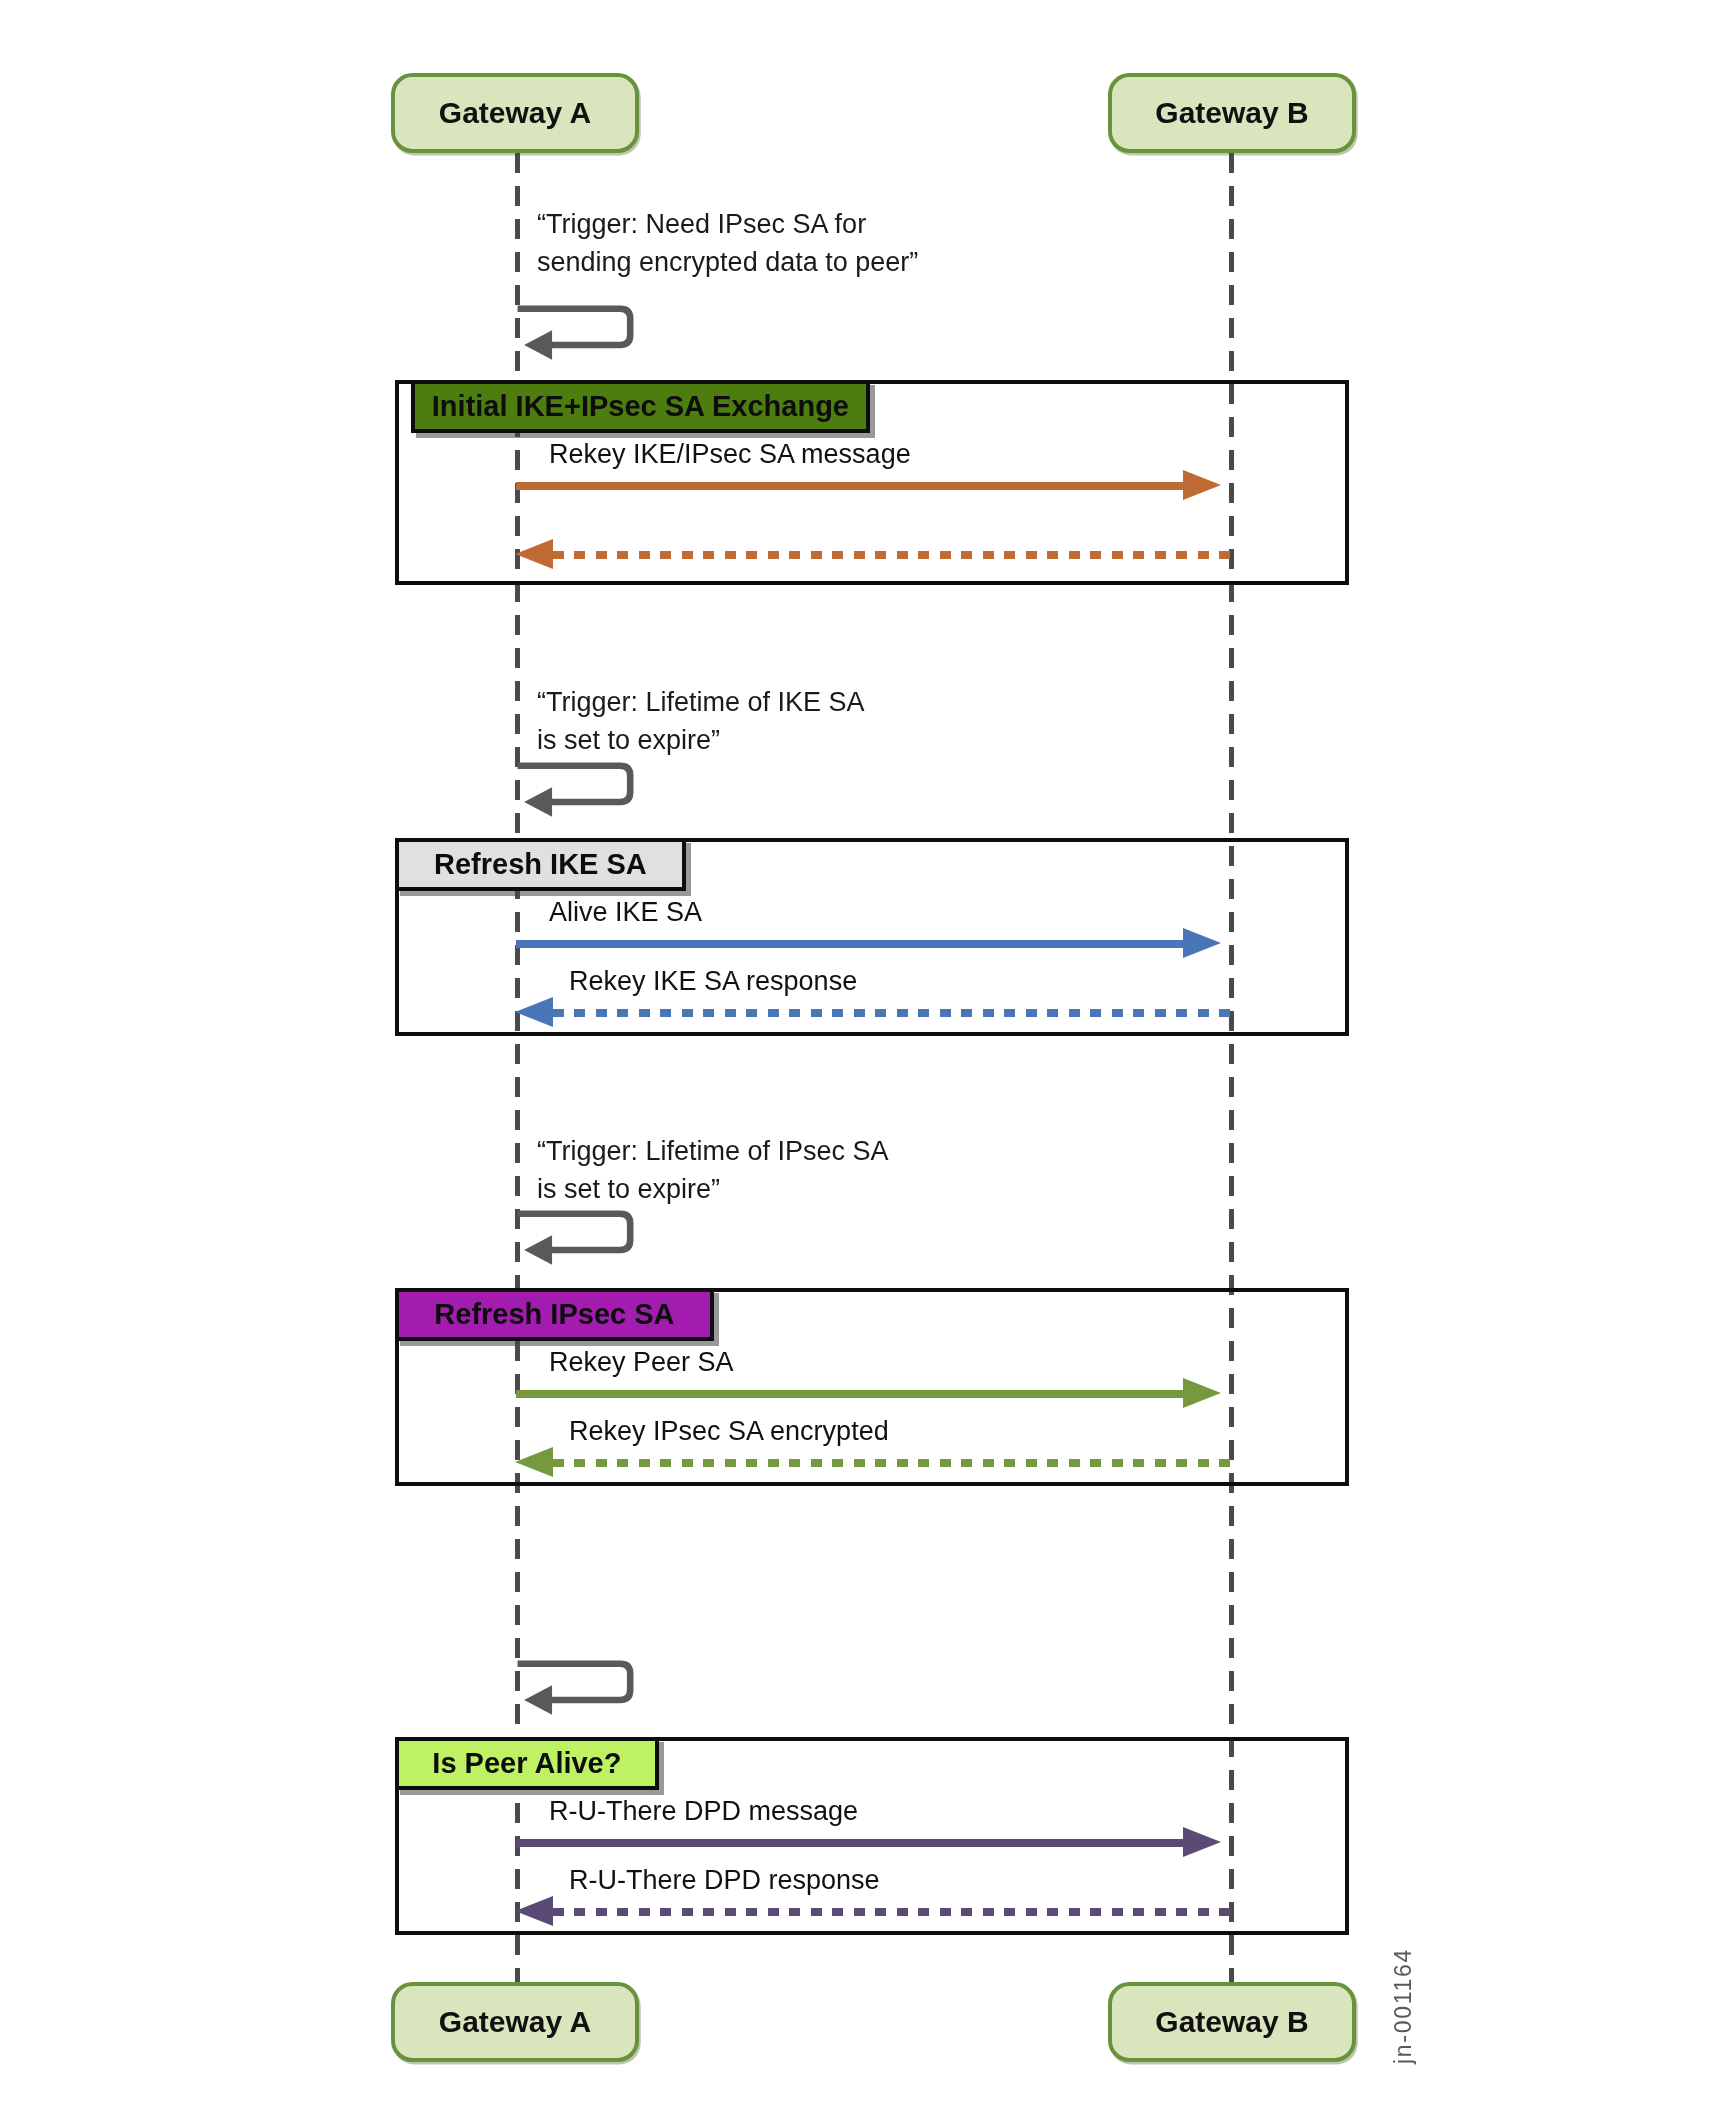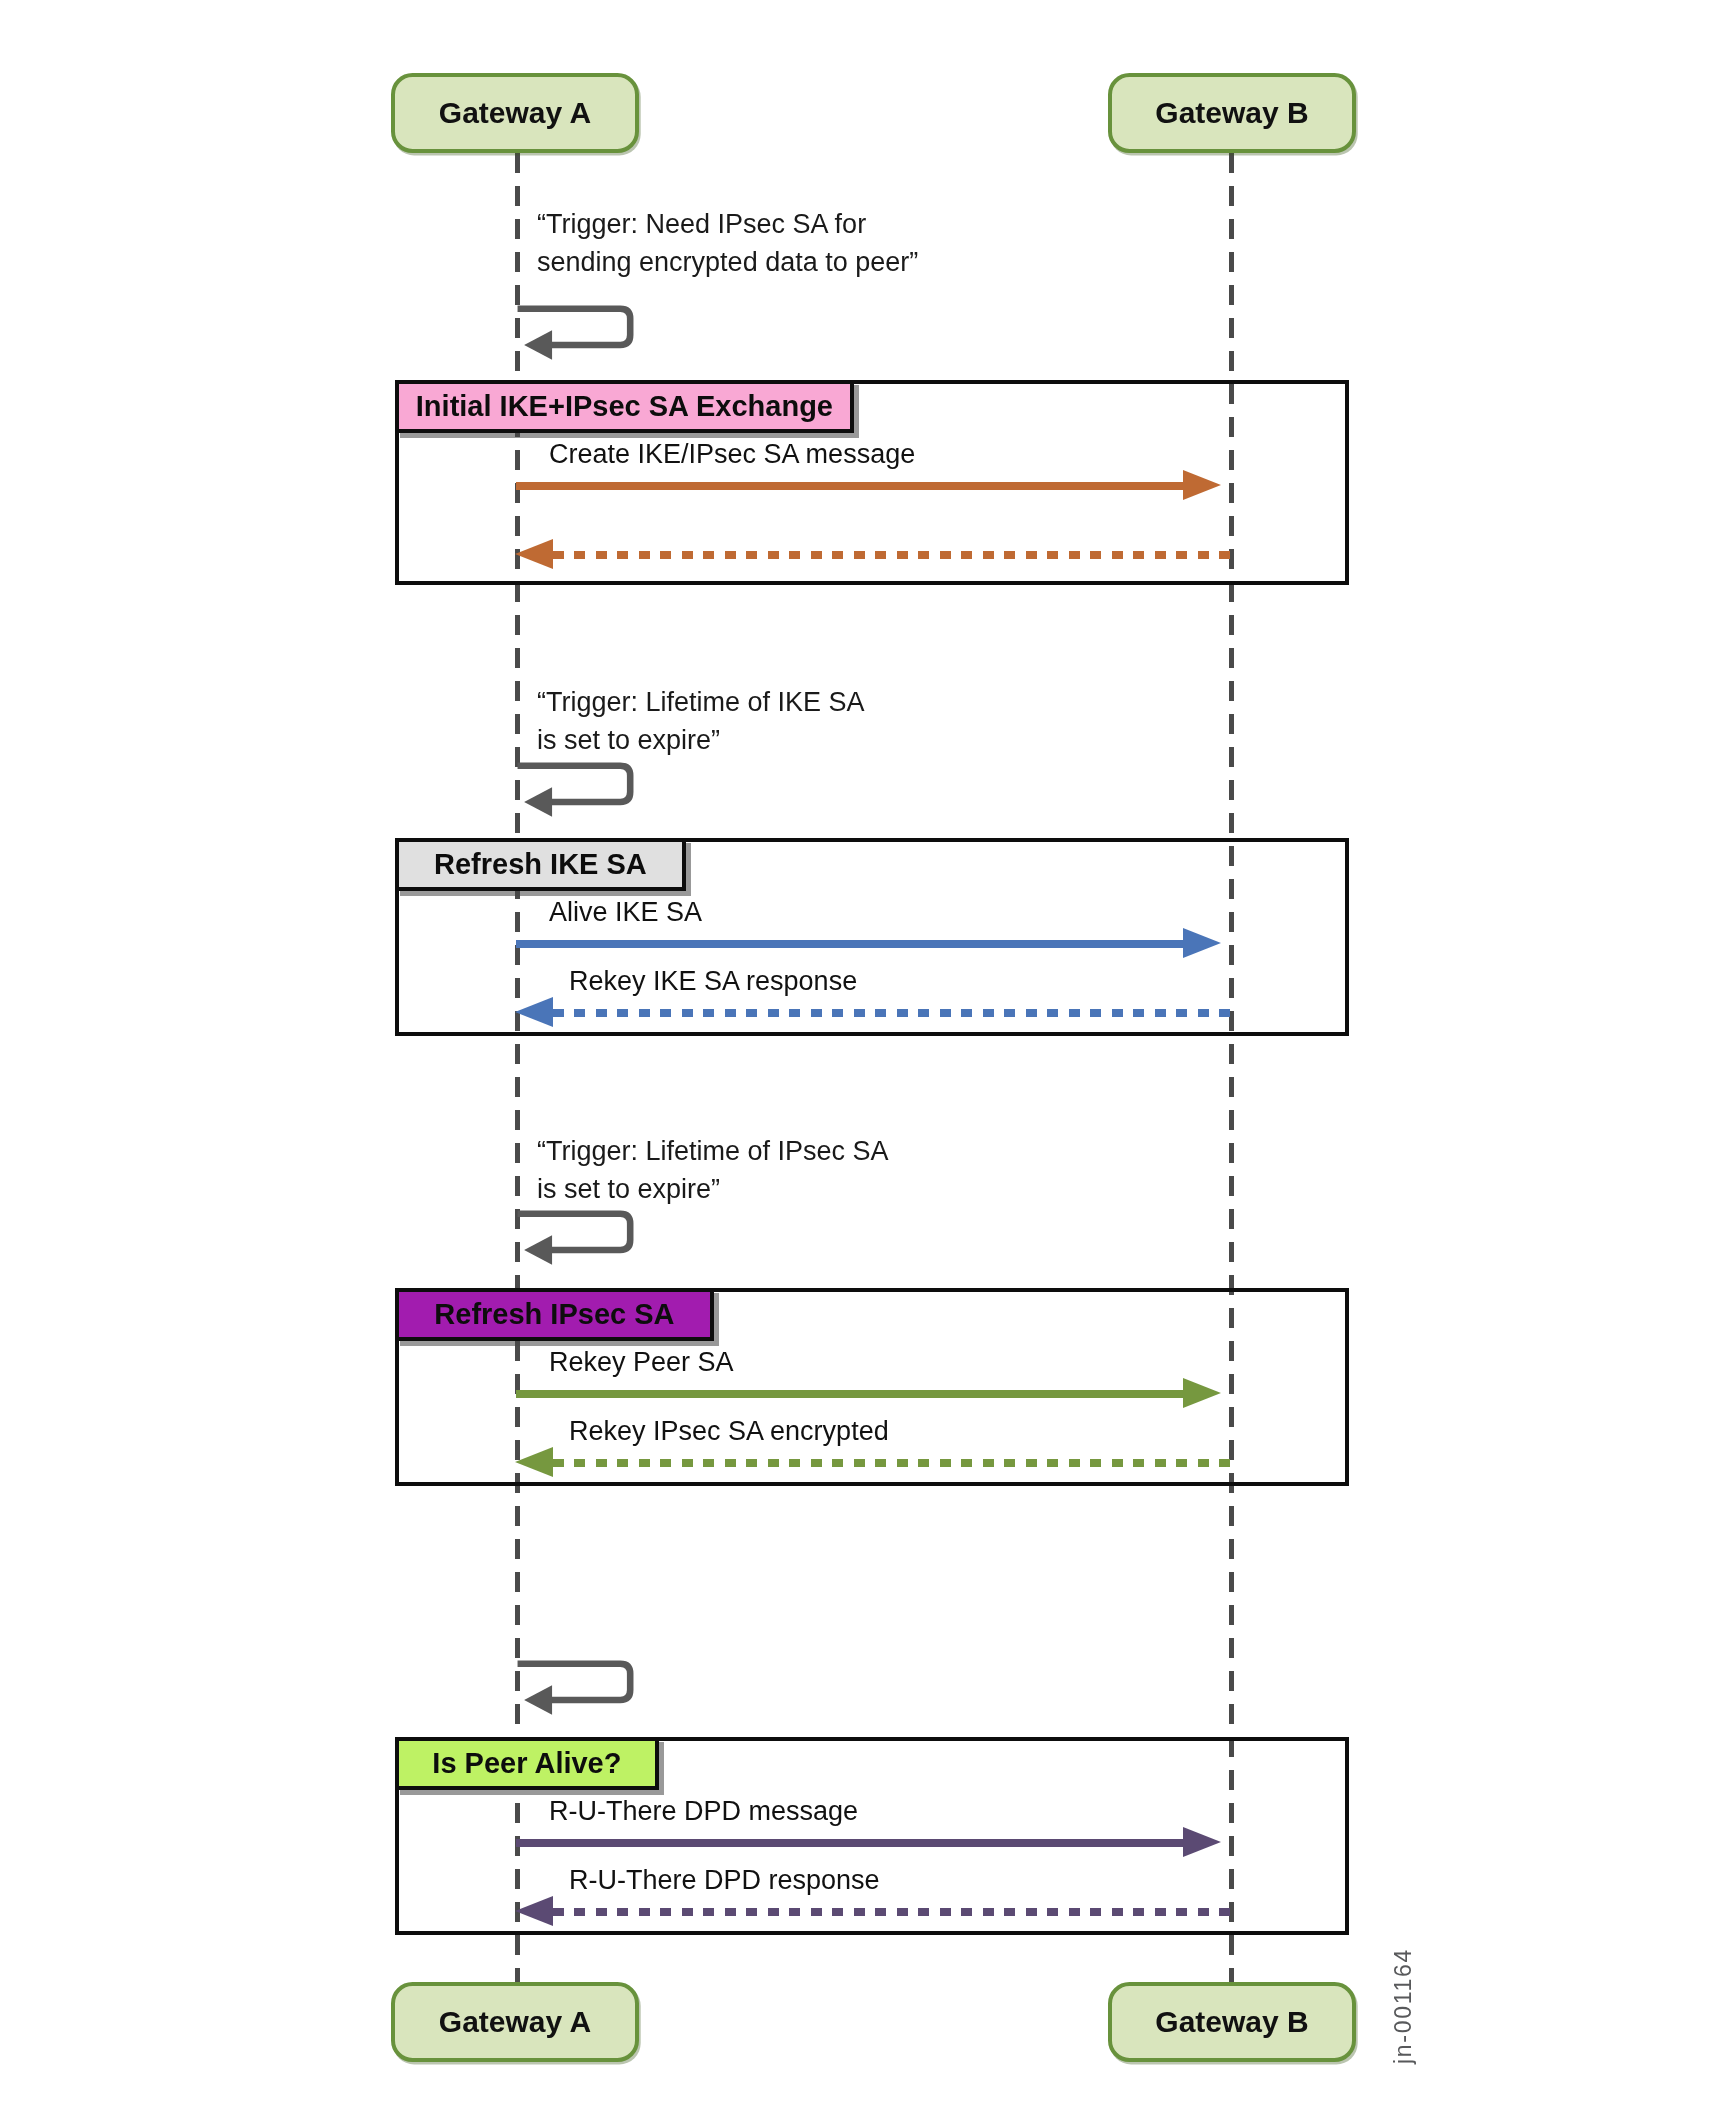--- a/index.html
+++ b/index.html
@@ -137,24 +137,24 @@
   <div class="trigger-text t1">
     <div>“Trigger: Need IPsec SA for</div>
     <div>sending encrypted data to peer”</div>
   </div>
   <svg class="self-loop l1" viewBox="0 0 170 90" style="color: rgb(89, 89, 89);">
     <path d="M 6 7 H 131 Q 143 7 143 19 V 39 Q 143 51 131 51 H 46" fill="none" stroke="currentColor" stroke-width="8"></path>
     <polygon points="48,33 48,69 14,51" fill="currentColor"></polygon>
   </svg>
 
   <div class="group g1" style="--c: #bf6a33;">
-    <div class="group-label" style="background-color: #f9a8d4;">
+    <div class="group-label" style="background-color: #4d7c0f; margin-left: 16px;">
       <span>Initial IKE+IPsec SA Exchange</span>
     </div>
-    <div class="msg-text req-text">Create IKE/IPsec SA message</div>
+    <div class="msg-text req-text">Rekey IKE/IPsec SA message</div>
     <div class="msg-arrow req-arrow">
       <div class="arrow-line line-solid"></div>
       <div class="arrow-head head-right"></div>
     </div>
     <div class="msg-arrow resp-arrow">
       <div class="arrow-line line-dotted"></div>
       <div class="arrow-head head-left"></div>
     </div>
   </div>
 

